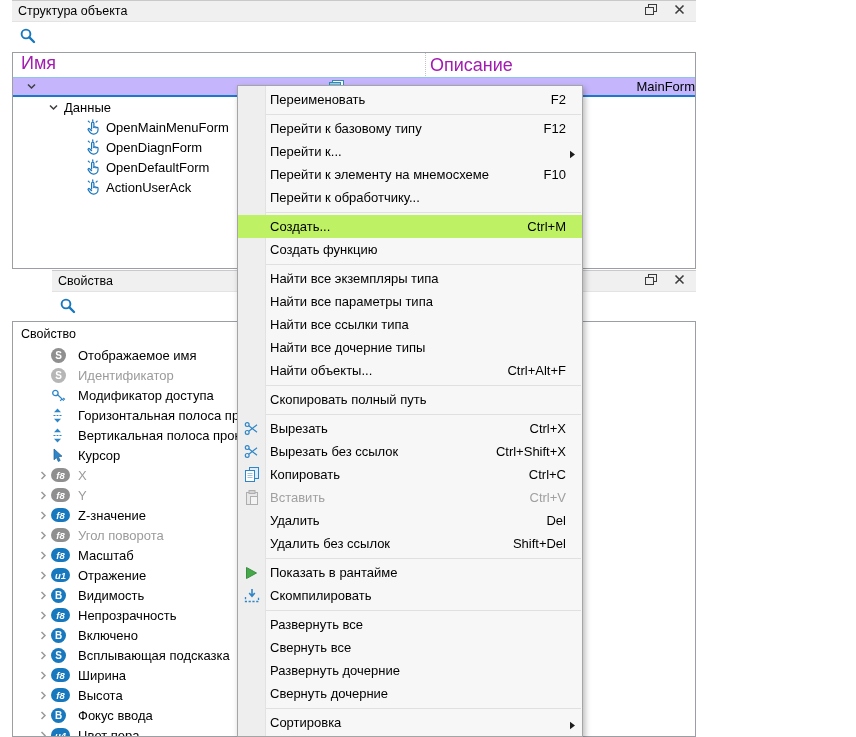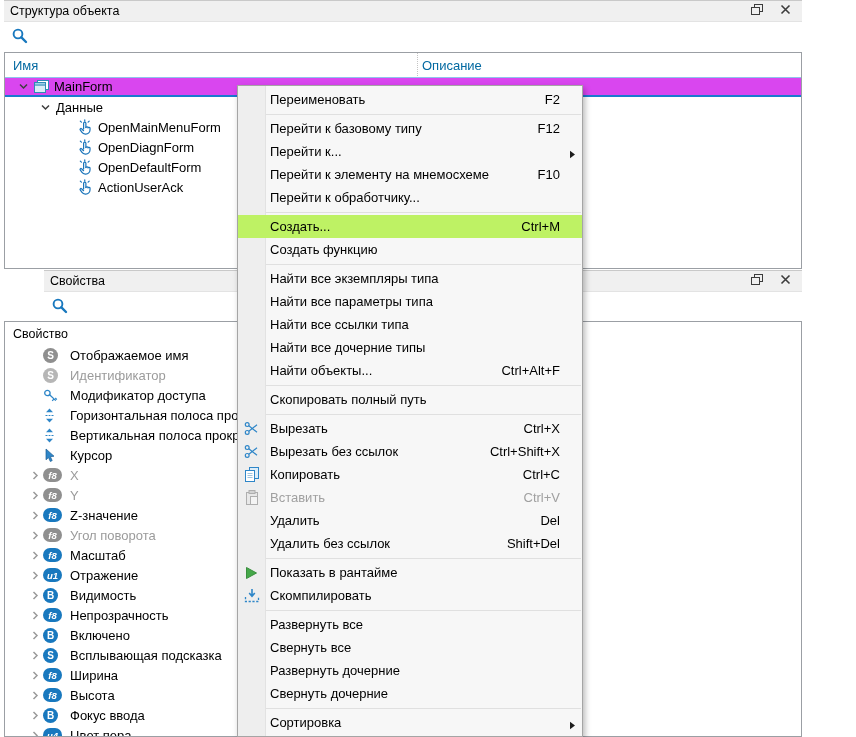--- a/index.html
+++ b/index.html
@@ -2,47 +2,47 @@
 <html><head>
 <meta charset="utf-8">
 <style>
   * { box-sizing: border-box; }
   html,body { margin:0; padding:0; }
   body {
     width:856px; height:737px; position:relative; overflow:hidden;
     font-family:"Liberation Sans","DejaVu Sans",sans-serif; font-size:13px; color:#000;
     background:#fff;
   }
-  .panel { position:absolute; left:4px; width:798px; }
+  .panel { position:absolute; left:12px; width:684px; }
   #struct-panel { top:0; height:269px; }
   #props-panel  { top:270px; height:467px;padding-left:40px; }
 
   .titlebar {
     height:22px; background:#f0f0f0; border-top:1px solid #c9c9c9; border-bottom:1px solid #e3e3e3;
     display:flex; align-items:center; padding:0 6px; font-size:12.5px;
   }
   .titlebar .t { flex:1; }
   .winbtn { width:22px; height:18px; display:flex; align-items:center; justify-content:center; margin-left:6px; cursor:default; }
 
   .searchrow { height:30px; background:#fff; display:flex; align-items:center; padding:0 7px; }
   .searchrow svg { flex:none; }
   .searchfield { border:none; outline:none; flex:1; height:22px; margin-left:6px; font:inherit; background:transparent; }
 
   .frame { position:absolute; left:0; right:0; border:1px solid #9b9fa4; background:#fff; overflow:hidden; }
   #tree-frame  { top:52px; bottom:0; }
   #props-frame { top:51px; bottom:0; }
 
-  .colhead { height:24px; position:relative; display:flex; align-items:center; font-size:13px; color:#0369a1; }
+  .colhead { height:24px; position:relative; display:flex; align-items:flex-start; font-size:18px; color:#a21caf; }
   .colhead .c1 { padding-left:8px; }
   #col-desc { position:absolute; left:417px; top:0; height:24px; display:flex; align-items:center; }
   #tree-col-divider { position:absolute; left:412px; top:0; bottom:0; border-left:1px dotted #c4c4c4; }
 
   .tree-rows { position:absolute; top:24px; left:0; right:0; }
   .tree-row { height:20px; display:flex; align-items:center; }
-  .tree-row.sel { background:#d946ef; border-top:1px solid #8fc3ec; border-bottom:2px solid #1a79cf; }
+  .tree-row.sel { background:#c4b5fd; border-top:1px solid #8fc3ec; border-bottom:2px solid #1a79cf;justify-content:space-between; }
   .slot { flex:none; display:flex; align-items:center; justify-content:center; }
   .chev { width:16px; }
   .ticon { width:20px; }
   .tlabel { margin-left:3px; white-space:nowrap; }
 
   .prop-rows { position:absolute; top:23px; left:0; right:0; }
   #props-colhead { height:23px; display:flex; align-items:center; padding-left:8px; font-size:12.5px; }
   .prow { height:20px; display:flex; align-items:center; padding-left:22px; }
   .prow .chev { width:16px; }
   .prow .bslot { width:24px; display:flex; align-items:center; justify-content:flex-start; }
@@ -58,21 +58,21 @@
 
   #ctx-menu {
     position:absolute; left:237px; top:85px; width:346px; z-index:50;
     background:#f7f7f7; border:1px solid #a5a5a5; padding:2px 0;
     box-shadow:2px 3px 6px rgba(0,0,0,0.28);
   }
   #ctx-menu::before {
     content:""; position:absolute; left:0; top:0; bottom:0; width:27px;
     background:#eeeeee; border-right:1px solid #e2e2e2;
   }
-  .mi { height:23px; display:flex; align-items:center; position:relative; z-index:1; padding-right:22px; }
+  .mi { height:23px; display:flex; align-items:center; position:relative; z-index:1; padding-right:16px; }
   .mi .ic { width:27px; flex:none; display:flex; align-items:center; justify-content:center; }
   .mi .lbl { padding-left:5px; white-space:nowrap; }
   .mi .sc { margin-left:auto; padding-left:20px; white-space:nowrap; }
   .mi .arrow { position:absolute; right:6px; top:7px; }
   .mi.hl { background:#bef264; }
   .mi.disabled { color:#a0a0a0; }
   .msep { height:0; border-top:1px solid #e0e0e0; margin:3px 1px 2px 28px; position:relative; z-index:1; }
 
   #clipped-value {
     position:absolute; left:420px; top:729px; width:160px; height:8px;

